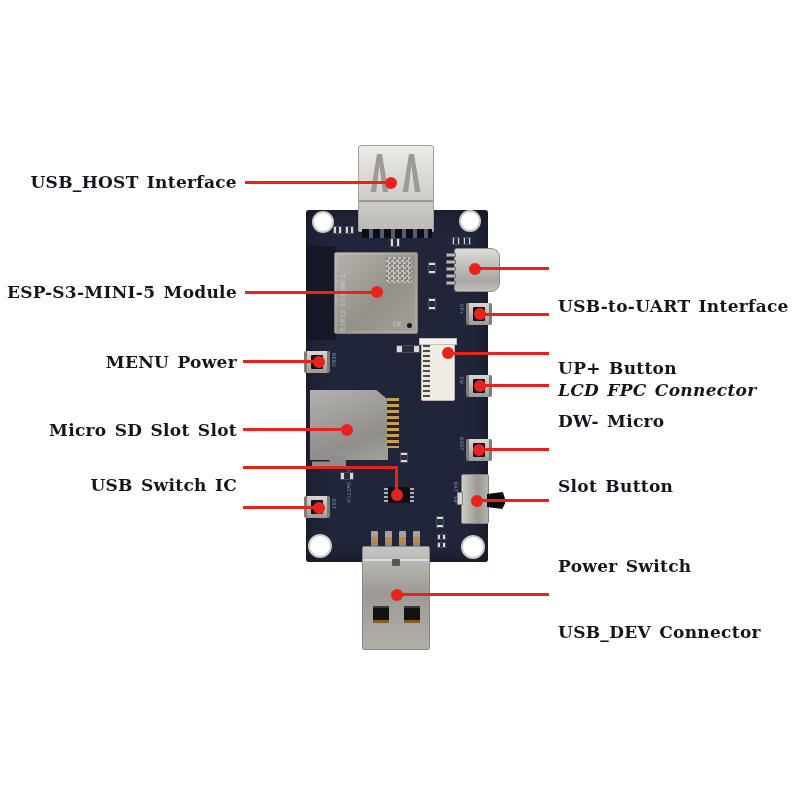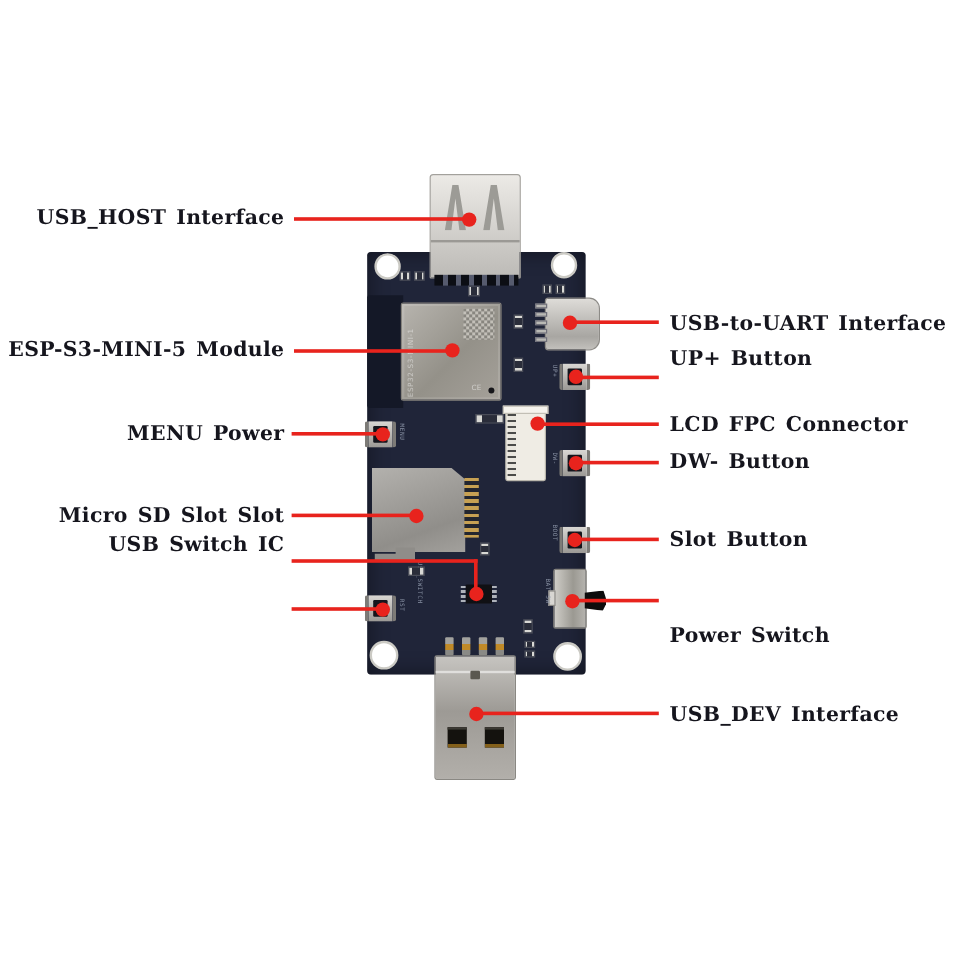--- a/index.html
+++ b/index.html
@@ -3,21 +3,21 @@
 <meta charset="utf-8">
 <style>
   html,body{margin:0;padding:0;background:#ffffff;}
   #canvas{position:relative;width:800px;height:800px;background:#ffffff;overflow:hidden;
           font-family:"DejaVu Serif","Liberation Serif",serif;}
 
   
   .lbl{position:absolute;font-weight:700;font-size:17px;color:#15151d;white-space:nowrap;
        letter-spacing:.3px;word-spacing:2px;line-height:20px;}
   .lbl.left{right:563px;text-align:right;}
-  .lbl.right{left:558px;text-align:left;}
+  .lbl.right{left:558px;text-align:left;margin-top:36px;}
 
   
   .arrow{position:absolute;height:3px;background:#e8231d;}
   .arrow.vert{width:3px;}
   .dot{position:absolute;width:12px;height:12px;border-radius:50%;background:#e8231d;
        transform:translate(-50%,-50%);z-index:30;}
 
   
   .pcb{position:absolute;left:306px;top:210px;width:182px;height:352px;background:#202539;
        border-radius:3px;box-shadow:inset 0 0 18px rgba(0,0,0,.45);}
@@ -223,49 +223,49 @@
   <div class="dot" style="left:377px;top:292px;"></div>
 
   <div class="lbl left" style="top:352px;">MENU Power</div>
   <div class="arrow" style="left:243px;top:360px;width:77px;"></div>
   <div class="dot" style="left:319px;top:362px;"></div>
 
   <div class="lbl left" style="top:420px;">Micro SD Slot Slot</div>
   <div class="arrow" style="left:243px;top:428px;width:105px;"></div>
   <div class="dot" style="left:347px;top:430px;"></div>
 
-  <div class="lbl left" style="top:444px;">USB Switch IC</div>
+  <div class="lbl left" style="top:475px;">USB Switch IC</div>
   <div class="arrow" style="left:243px;top:466px;width:155px;"></div>
   <div class="arrow vert" style="left:395px;top:466px;height:29px;"></div>
   <div class="dot" style="left:397px;top:495px;"></div>
 
   <div class="arrow" style="left:243px;top:506px;width:77px;"></div>
   <div class="dot" style="left:319px;top:508px;"></div>
 
   <div class="lbl right" style="top:260px;">USB-to-UART Interface</div>
   <div class="arrow" style="left:477px;top:267px;width:72px;"></div>
   <div class="dot" style="left:475px;top:269px;"></div>
 
-  <div class="lbl right" style="top:289px;">UP+ Button</div>
+  <div class="lbl right" style="top:322px;">UP+ Button</div>
   <div class="arrow" style="left:483px;top:313px;width:66px;"></div>
   <div class="dot" style="left:480px;top:314px;"></div>
 
-  <div class="lbl right" style="top:344px;">LCD FPC Connector</div>
+  <div class="lbl right" style="top:344px;font-style:italic;">LCD FPC Connector</div>
   <div class="arrow" style="left:451px;top:352px;width:98px;"></div>
   <div class="dot" style="left:448px;top:353px;"></div>
 
-  <div class="lbl right" style="top:375px;">DW- Button</div>
+  <div class="lbl right" style="top:375px;">DW- Micro</div>
   <div class="arrow" style="left:483px;top:384px;width:66px;"></div>
   <div class="dot" style="left:480px;top:386px;"></div>
 
   <div class="lbl right" style="top:440px;">Slot Button</div>
   <div class="arrow" style="left:483px;top:448px;width:66px;"></div>
   <div class="dot" style="left:479px;top:450px;"></div>
 
   <div class="lbl right" style="top:520px;">Power Switch</div>
   <div class="arrow" style="left:481px;top:499px;width:68px;z-index:25;"></div>
   <div class="dot" style="left:477px;top:501px;"></div>
 
-  <div class="lbl right" style="top:586px;">USB_DEV Interface</div>
+  <div class="lbl right" style="top:586px;">USB_DEV Connector</div>
   <div class="arrow" style="left:401px;top:593px;width:148px;z-index:25;"></div>
   <div class="dot" style="left:397px;top:595px;"></div>
 
 </div>
 
 </body></html>

